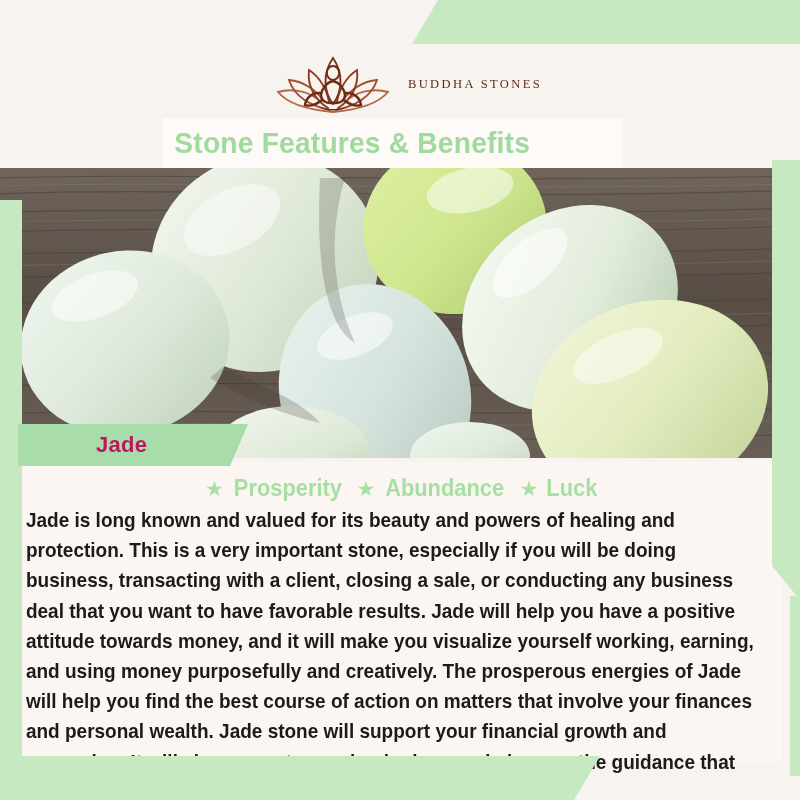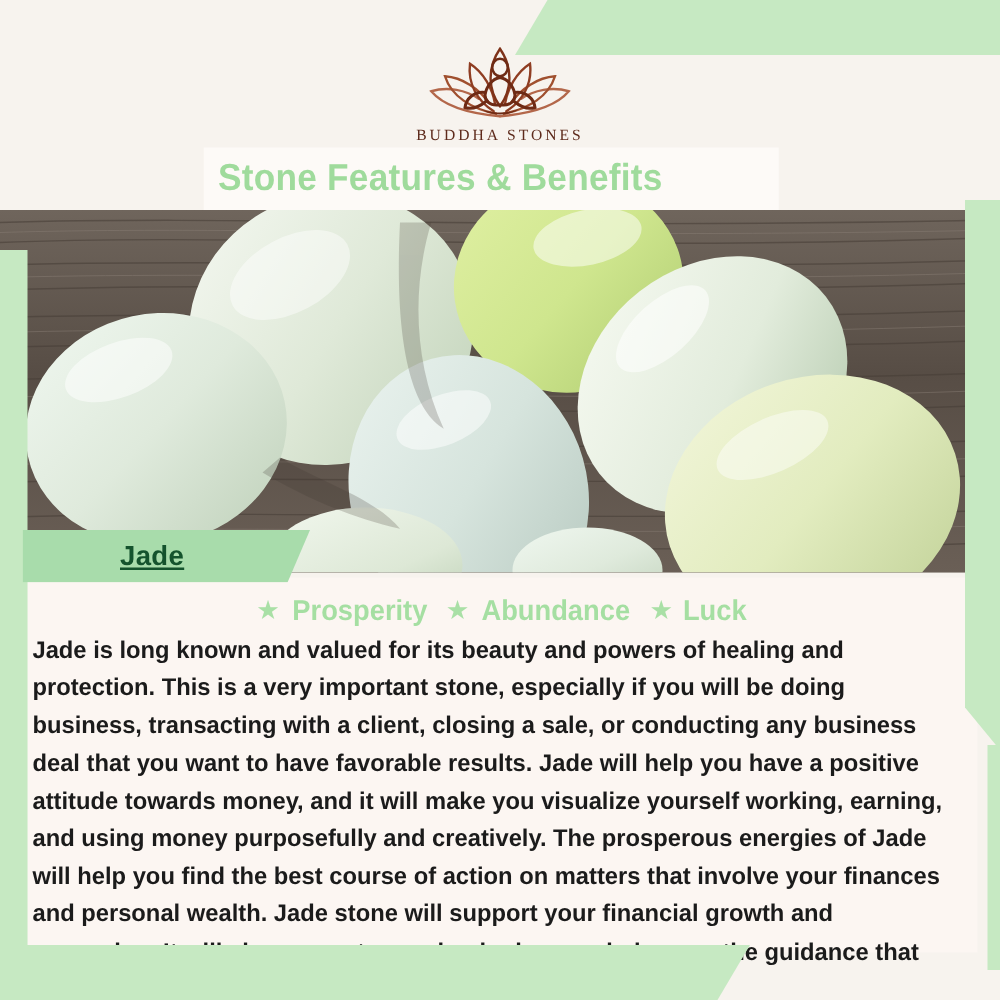--- a/index.html
+++ b/index.html
@@ -67,21 +67,21 @@
   }
 
   
   .header{
     position:absolute; left:0; top:0; width:800px; height:122px;
     z-index:8;
     display:flex; flex-direction:column;
     align-items:center; justify-content:flex-end;
     padding-bottom:6px;
   }
-  .logo-wrap{ display:flex; flex-direction:column; align-items:center; }
+  .logo-wrap{ display:flex; flex-direction:row; align-items:center; }
   .logo-mark{ width:150px; height:68px; }
   .logo-text{
     font-family:"Liberation Serif", serif;
     font-size:12.5px;
     letter-spacing:2.4px;
     color:#5d2a1b;
     margin-top:4px;
   }
 
   
@@ -115,26 +115,25 @@
   
   .jade-banner{
     position:absolute;
     left:18px; top:424px; width:230px; height:42px;
     background:#a8dcab;
     z-index:7;
     clip-path:polygon(0 0, 230px 0, 212px 42px, 0 42px);
     display:flex; align-items:center;
   }
   .jade-banner .jade-label{
-    color:#14532d;
+    color:#be185d;
     font-size:22px;
     font-weight:700;
     margin-left:78px;
     letter-spacing:.3px;
-    text-decoration:underline;
   }
 
   
   .content{
     position:absolute;
     left:22px; top:462px; width:760px; height:300px;
     background:#fcf6f2;
     z-index:4;
     padding:10px 0 0 0;
   }

